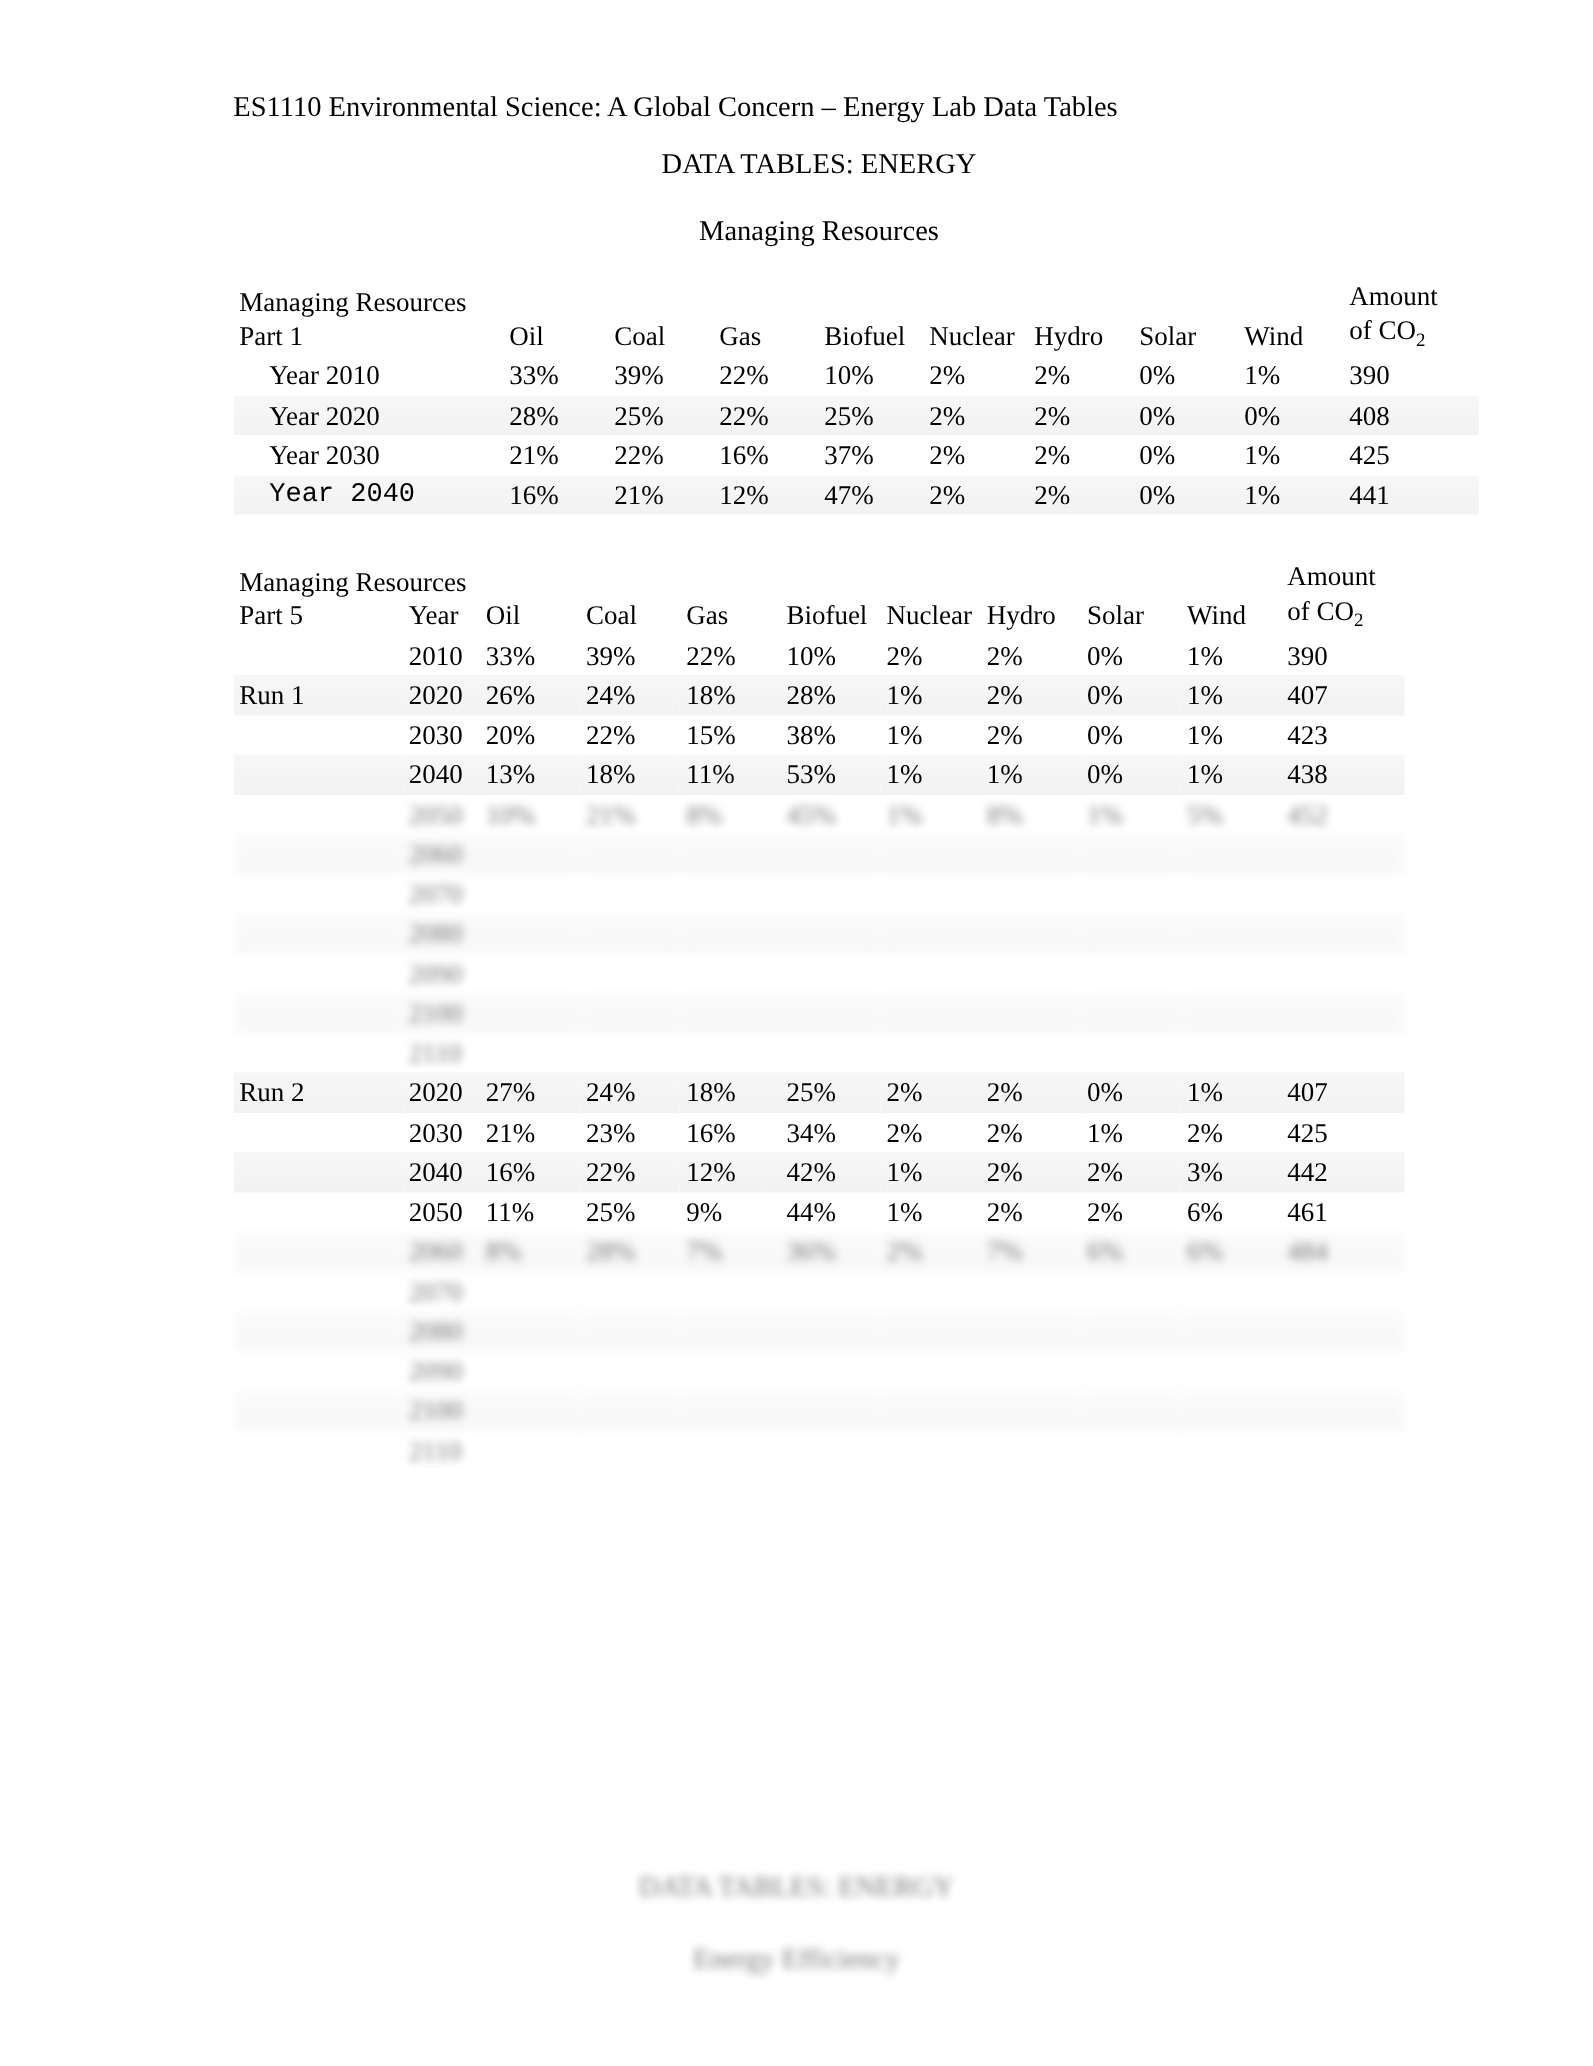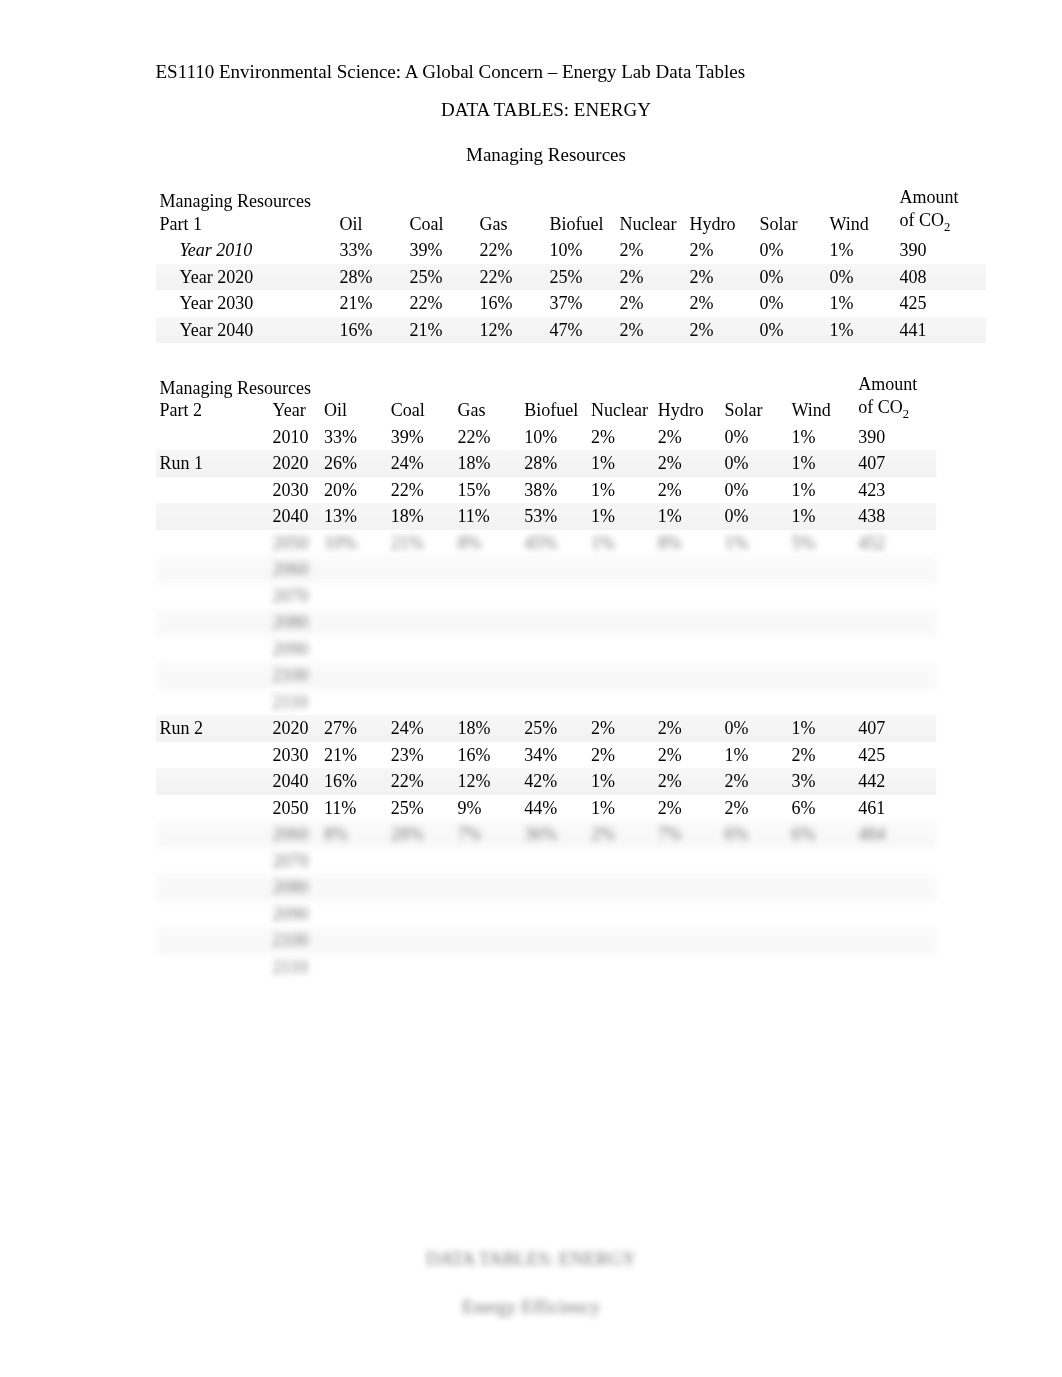--- a/index.html
+++ b/index.html
@@ -66,21 +66,21 @@
         <th>Solar</th>
         <th>Wind</th>
         <th>
           <span>Amount</span><br>
           <span>of CO</span><span class="sub">2</span>
         </th>
       </tr>
       </tbody>
         <tbody id="t1body">
           <tr>
-            <td style="padding-left: 24px; font-style: italic;">Year 2010</td>
+            <td style="padding-left: 24px;">Year 2010</td>
             <td>33%</td>
             <td>39%</td>
             <td>22%</td>
             <td>10%</td>
             <td>2%</td>
             <td>2%</td>
             <td>0%</td>
             <td>1%</td>
             <td>390</td>
           </tr>
@@ -102,21 +102,21 @@
             <td>22%</td>
             <td>16%</td>
             <td>37%</td>
             <td>2%</td>
             <td>2%</td>
             <td>0%</td>
             <td>1%</td>
             <td>425</td>
           </tr>
           <tr class="rowShade">
-            <td style="padding-left: 24px;">Year 2040</td>
+            <td style="padding-left: 24px; font-family: Liberation Mono, monospace;">Year 2040</td>
             <td>16%</td>
             <td>21%</td>
             <td>12%</td>
             <td>47%</td>
             <td>2%</td>
             <td>2%</td>
             <td>0%</td>
             <td>1%</td>
             <td>441</td>
           </tr>
@@ -136,21 +136,21 @@
           <col class="ce">
           <col class="ce">
           <col class="ce">
           <col class="ce">
           <col class="cl">
       </colgroup>
       <tbody>
           <tr class="hdr">
         <th>
           <span>Managing Resources</span><br>
-          <span>Part 2</span>
+          <span>Part 5</span>
         </th>
         <th>Year</th>
         <th>Oil</th>
         <th>Coal</th>
         <th>Gas</th>
         <th>Biofuel</th>
         <th>Nuclear</th>
         <th>Hydro</th>
         <th>Solar</th>
         <th>Wind</th>

